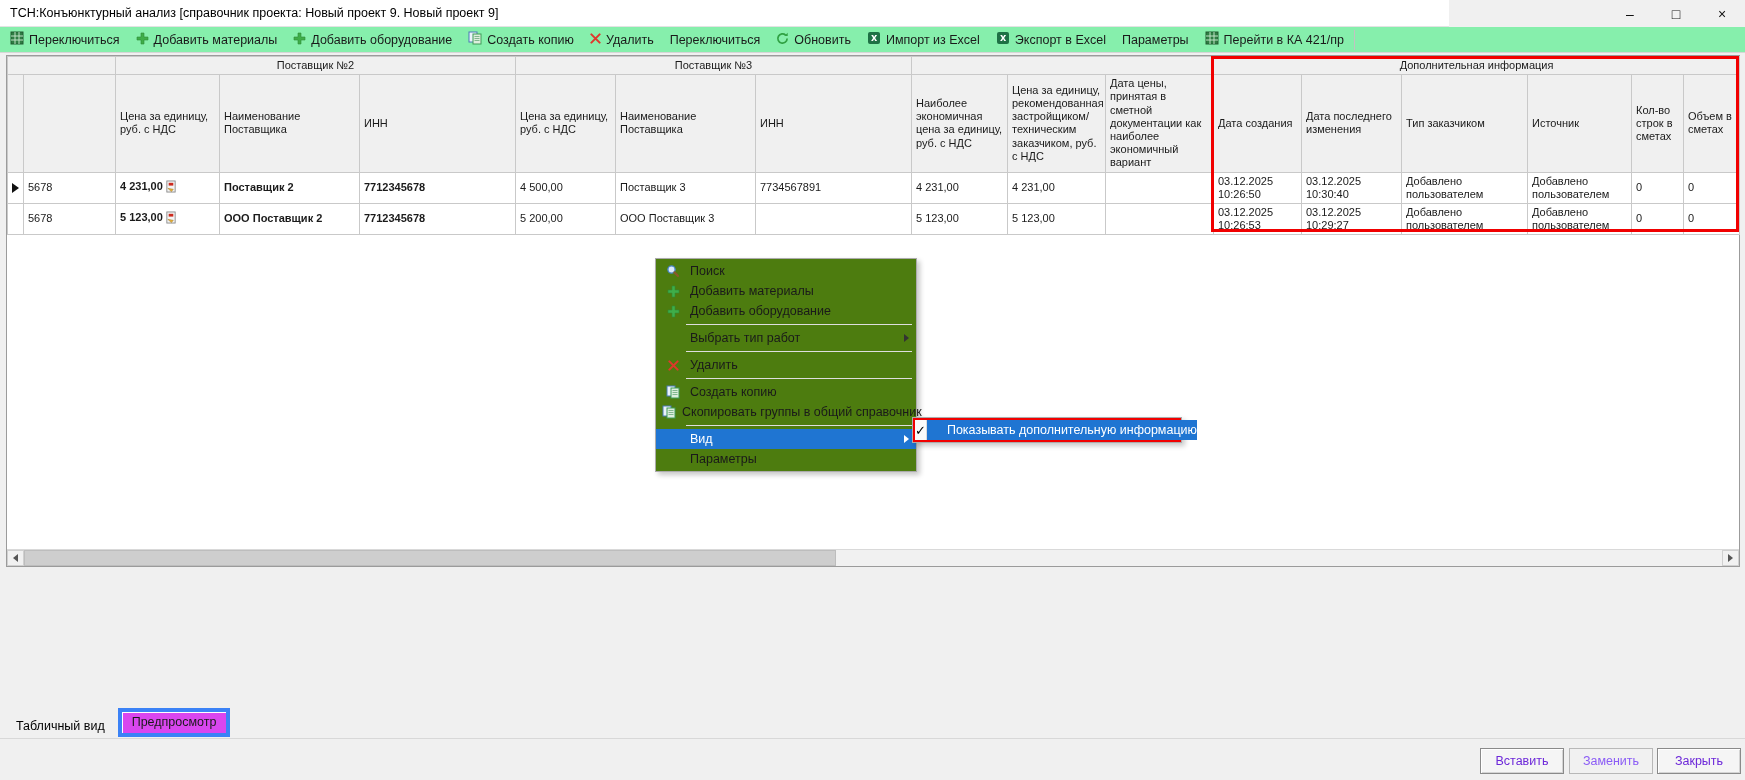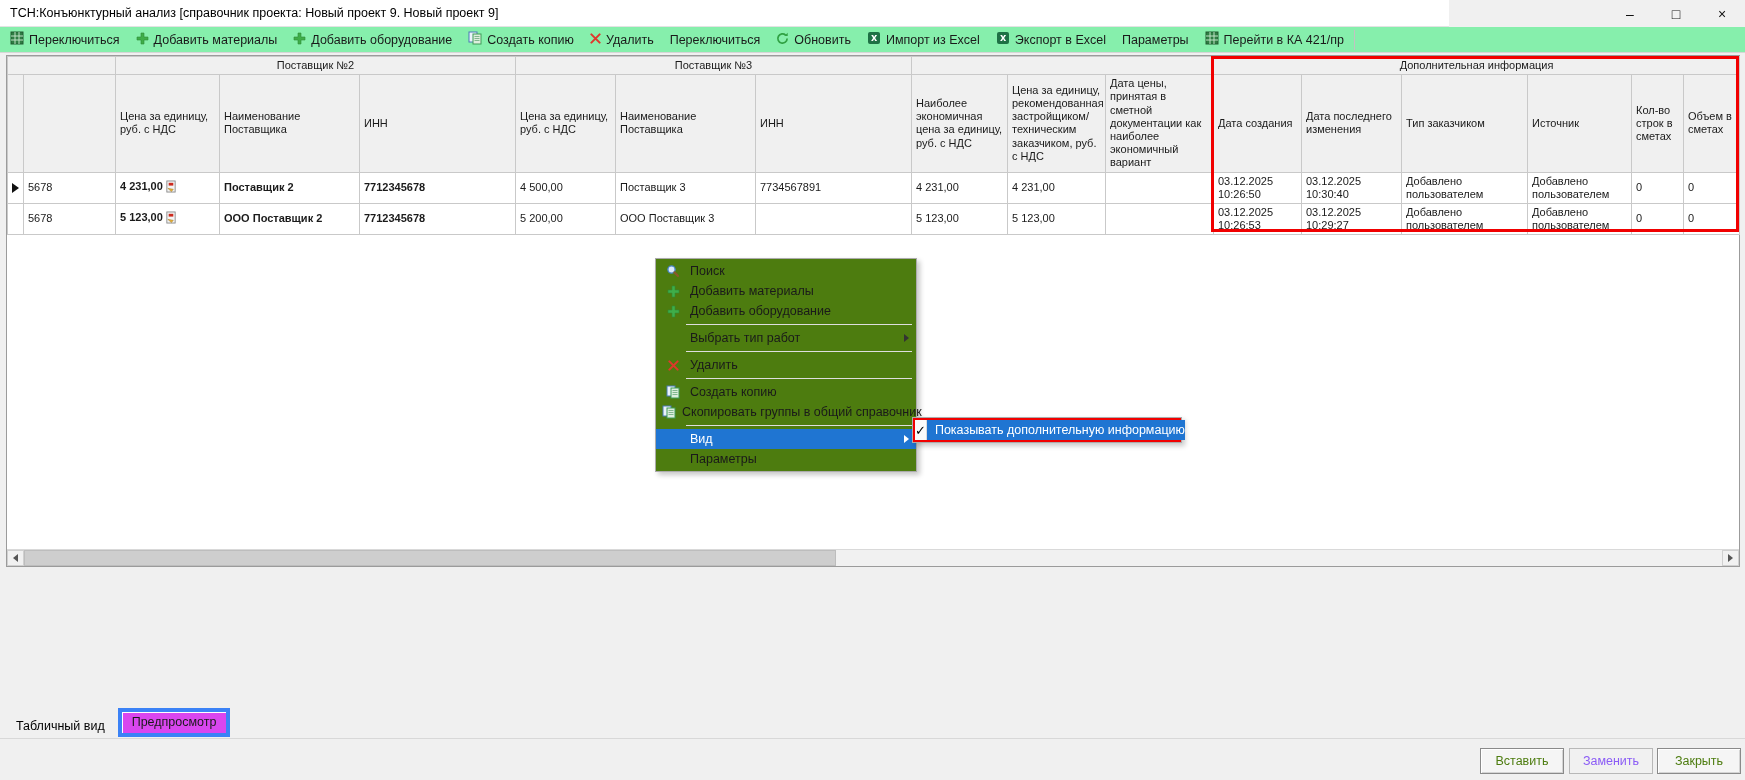--- a/index.html
+++ b/index.html
@@ -54,21 +54,21 @@
   
   #tabs { position:absolute; left:6px; top:713px; height:24px; display:flex; align-items:flex-end; font-size:12.5px; }
   .tab { padding:3px 10px 4px 10px; margin-right:3px; white-space:nowrap; }
   .tab.active { background:#f0f0f0; color:#000; }
   .tab.inactive { background:#d946ef; border:4px solid #3b82f6; box-shadow:inset 1px 1px 0 #ffffff; }
 
   
   #footer { position:absolute; left:0; top:738px; width:1745px; height:42px; background:#f0f0f0;
             border-top:1px solid #d8d8d8; }
   .btn { position:absolute; top:9px; width:84px; height:26px; background:#f5f5f5; border:1px solid #8a8a8a;
-         box-shadow:inset 1px 1px 0 #ffffff, inset -1px -1px 0 #d4d4d4; font-size:12.5px; color:#4d7c0f;
+         box-shadow:inset 1px 1px 0 #ffffff, inset -1px -1px 0 #d4d4d4; font-size:12.5px; color:#6d28d9;
          display:flex; align-items:center; justify-content:center; }
   .btn.disabled { border-color:#b8b8b8; color:#8b5cf6; box-shadow:none; background:#f1f1f1; }
 
   
   #ctx-menu { position:absolute; left:655px; top:258px; width:262px; background:#4d7c0f;
               border:1px solid #ababab; box-shadow:3px 3px 5px rgba(0,0,0,.22); z-index:10; font-size:12.5px; }
   .mi { display:flex; align-items:center; height:20px; padding-left:6px; position:relative; }
   .mi .gutter { width:22px; display:flex; align-items:center; justify-content:center; }
   .mi .lbl { margin-left:6px; white-space:nowrap; }
   .mi.hl { background:#1f75d2; color:#fff; }
@@ -76,21 +76,21 @@
                    border-bottom:4px solid transparent; border-left:5px solid #333; }
   .mi.hl .sub-arrow { border-left-color:#fff; }
   .msep { height:1px; background:#dedede; margin:3px 4px 3px 30px; }
 
   
   #sub-menu { position:absolute; left:912px; top:417px; width:270px; background:#f4f4f4;
               border:1px solid #ababab; box-shadow:3px 3px 5px rgba(0,0,0,.22); z-index:11; font-size:12.5px; }
   .smi { display:flex; align-items:stretch; height:22px; }
   .smi .check { width:27px; background:#fbfbfb; border-right:1px solid #dcdcdc; display:flex;
                 align-items:center; justify-content:center; font-size:13px; color:#000; }
-  .smi .stext { flex:1; display:flex; align-items:center; padding-left:8px; white-space:nowrap; }
+  .smi .stext { flex:1; display:flex; align-items:center; padding-left:20px; white-space:nowrap; }
   .smi.hl-item { border:2px solid #f10000; height:24px; }
   .smi.hl-item .stext { background:#1f75d2; color:#fff; }
 </style>
 </head>
 <body>
 
 <div id="titlebar">
   <span id="title-text">ТСН:Конъюнктурный анализ [справочник проекта: Новый проект 9. Новый проект 9]</span>
 </div>
 <div id="win-controls">

